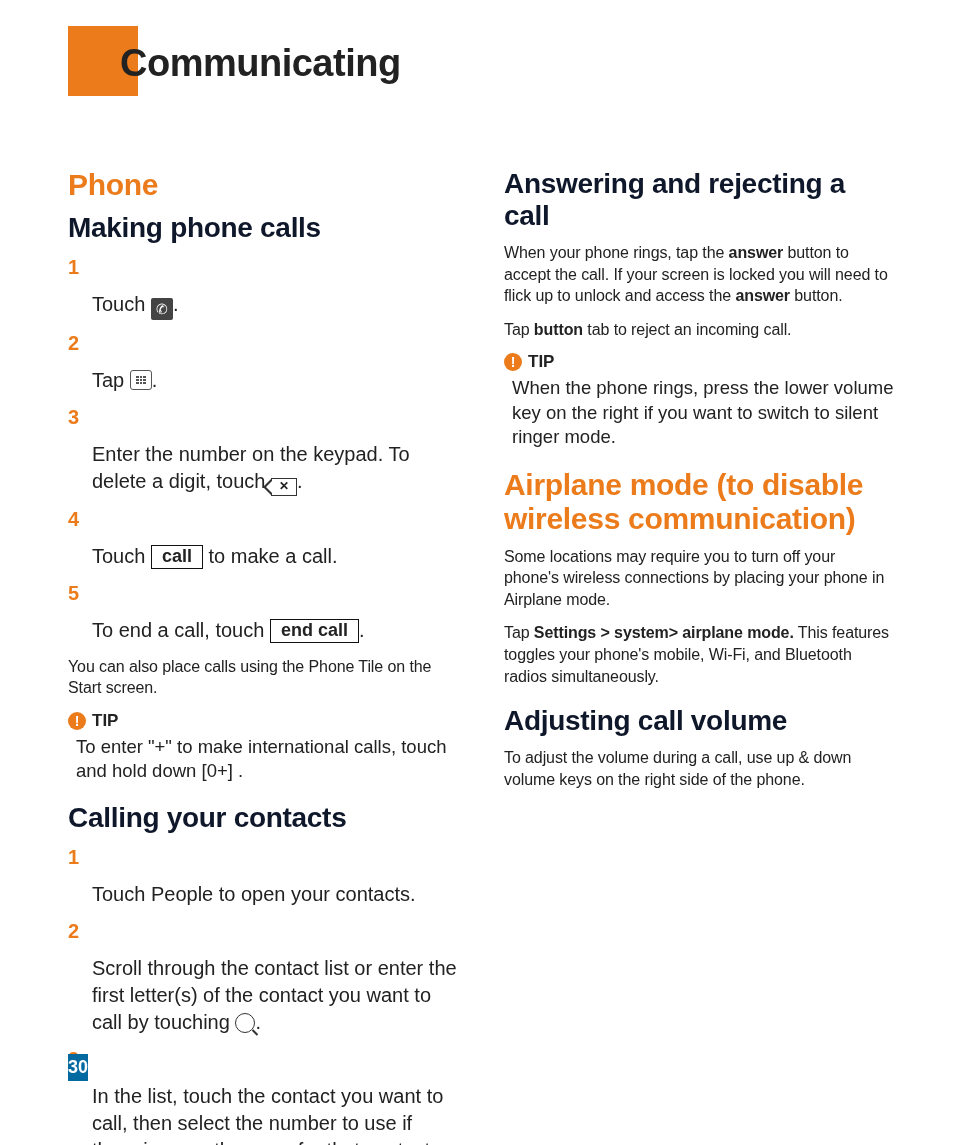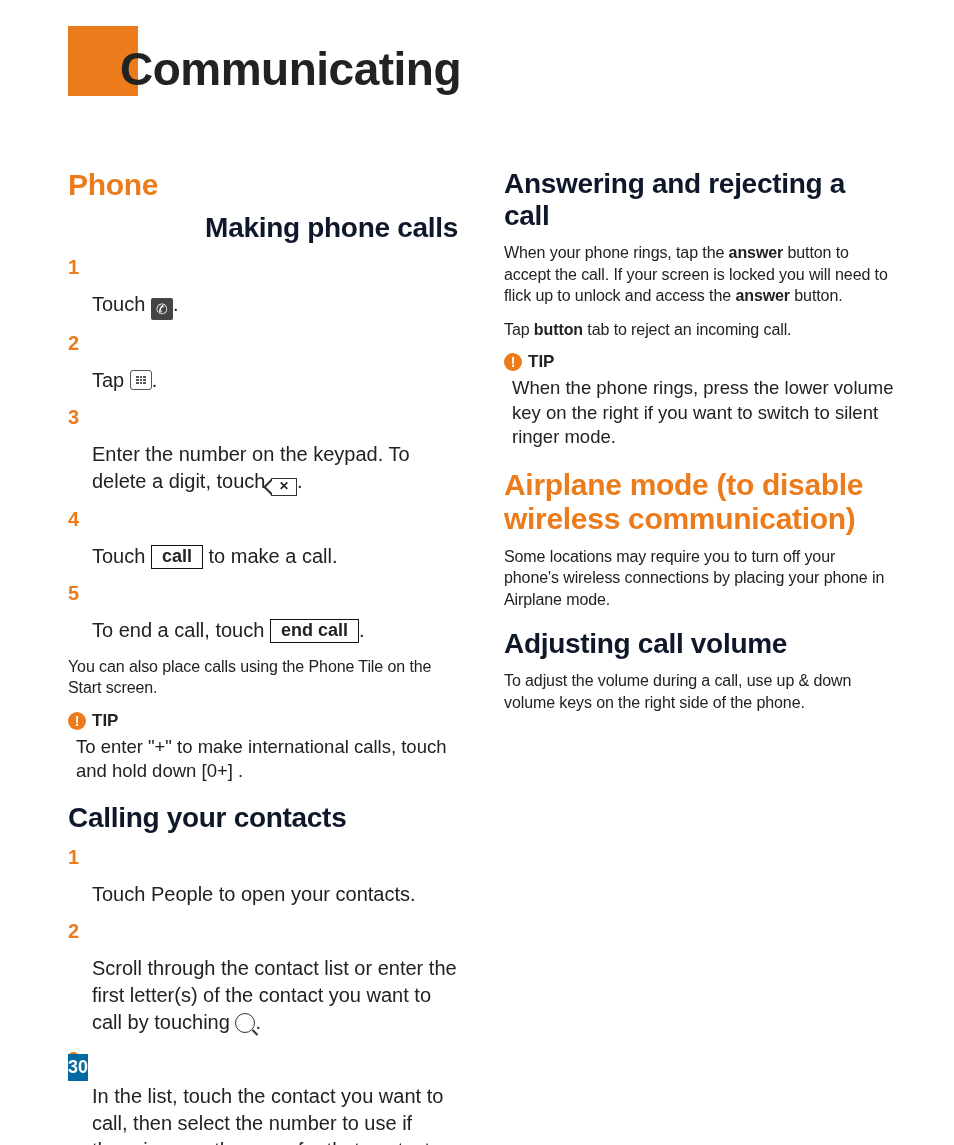--- a/index.html
+++ b/index.html
@@ -1,25 +1,25 @@
 <!DOCTYPE html>
 <html><head>
 <meta charset="utf-8">
 <style>
   * { box-sizing: border-box; margin: 0; padding: 0; }
   html, body { width: 954px; height: 1145px; background: #fff; font-family: "Helvetica Neue", Arial, sans-serif; color: #222; }
   .page { position: relative; width: 954px; height: 1145px; padding: 0 60px 0 68px; }
   .orange-tab { position: absolute; top: 26px; left: 68px; width: 70px; height: 70px; background: #ec7c1b; }
-  .page-title { position: absolute; top: 42px; left: 120px; font-size: 46px; font-weight: 700; letter-spacing: -0.5px; font-stretch: condensed; }
+  .page-title { position: absolute; top: 42px; left: 120px; font-size: 38px; font-weight: 700; letter-spacing: -0.5px; font-stretch: condensed; }
   .columns { display: flex; gap: 46px; padding-top: 162px; }
   .col { width: 390px; }
   h2.orange { color: #ec7c1b; font-size: 30px; font-weight: 700; letter-spacing: -0.3px; margin-bottom: 10px; margin-top: 18px; font-stretch: condensed; }
   h2.orange.first { margin-top: 6px; }
   h3.black { color: #0f172a; font-size: 28px; font-weight: 700; letter-spacing: -0.3px; margin-top: 18px; margin-bottom: 10px; font-stretch: condensed; }
-  h3.black.first { margin-top: 0; text-align: right; }
+  h3.black.first { margin-top: 0; }
   p.body { font-size: 16px; line-height: 1.35; font-weight: 300; letter-spacing: -0.1px; margin-bottom: 12px; }
   p.body .b { font-weight: 700; }
   ol.steps { list-style: none; padding: 0; margin: 0 0 12px 0; }
   ol.steps li { display: flex; align-items: flex-start; font-size: 20px; line-height: 1.35; font-weight: 300; margin-bottom: 10px; }
   ol.steps li .num { color: #ec7c1b; font-weight: 700; width: 24px; flex-shrink: 0; }
   ol.steps li .txt { flex: 1; margin-top: 37px; }
   .tip-row { display: flex; align-items: center; gap: 6px; margin-top: 4px; margin-bottom: 4px; }
   .tip-icon { width: 18px; height: 18px; border-radius: 50%; background: #ec7c1b; color: #fff; font-weight: 700; font-size: 14px; display: inline-flex; align-items: center; justify-content: center; line-height: 1; }
   .tip-label { font-weight: 700; font-size: 17px; }
   .tip-body { font-size: 18.5px; line-height: 1.32; font-weight: 300; margin: 4px 0 14px 8px; }
@@ -135,20 +135,23 @@
       </p>
 
       <div class="tip-row">
         <span class="tip-icon">!</span>
         <span class="tip-label">TIP</span>
       </div>
       <p class="tip-body">When the phone rings, press the lower volume key on the right if you want to switch to silent ringer mode.</p>
 
       <h2 class="orange">Airplane mode (to disable wireless communication)</h2>
       <p class="body">Some locations may require you to turn off your phone's wireless connections by placing your phone in Airplane mode.</p>
+      <p class="body">
+        <span>Tap </span><span class="b">Settings &gt; system&gt; airplane mode.</span><span> This features toggles your phone's mobile, Wi‑Fi, and Bluetooth radios simultaneously.</span>
+      </p>
 
       <h3 class="black">Adjusting call volume</h3>
       <p class="body">To adjust the volume during a call, use up &amp; down volume keys on the right side of the phone.</p>
     </div>
   </div>
 
   <div class="page-num">30</div>
 </div>
 
 </body></html>

